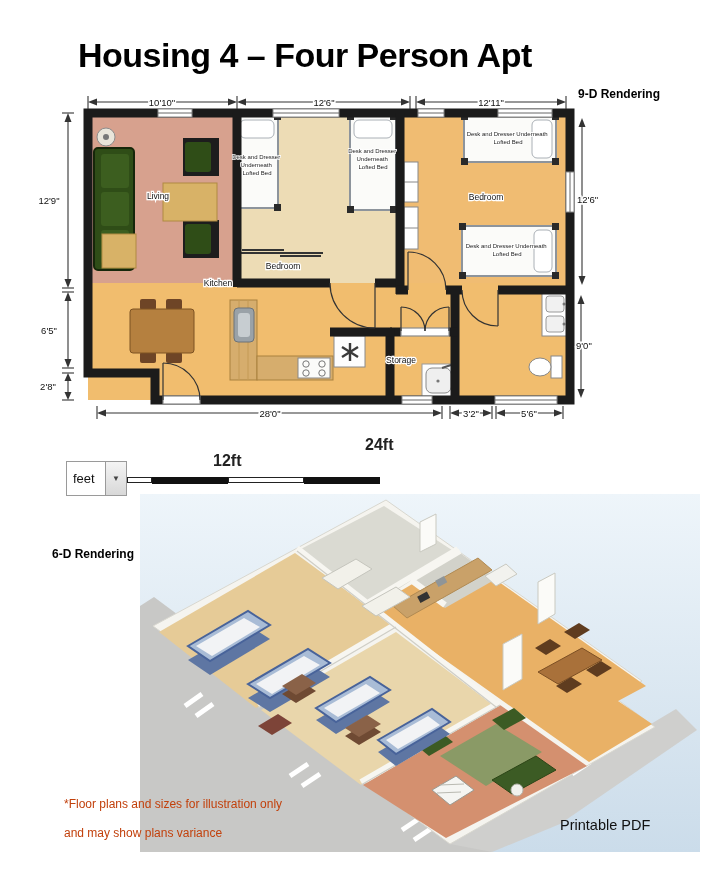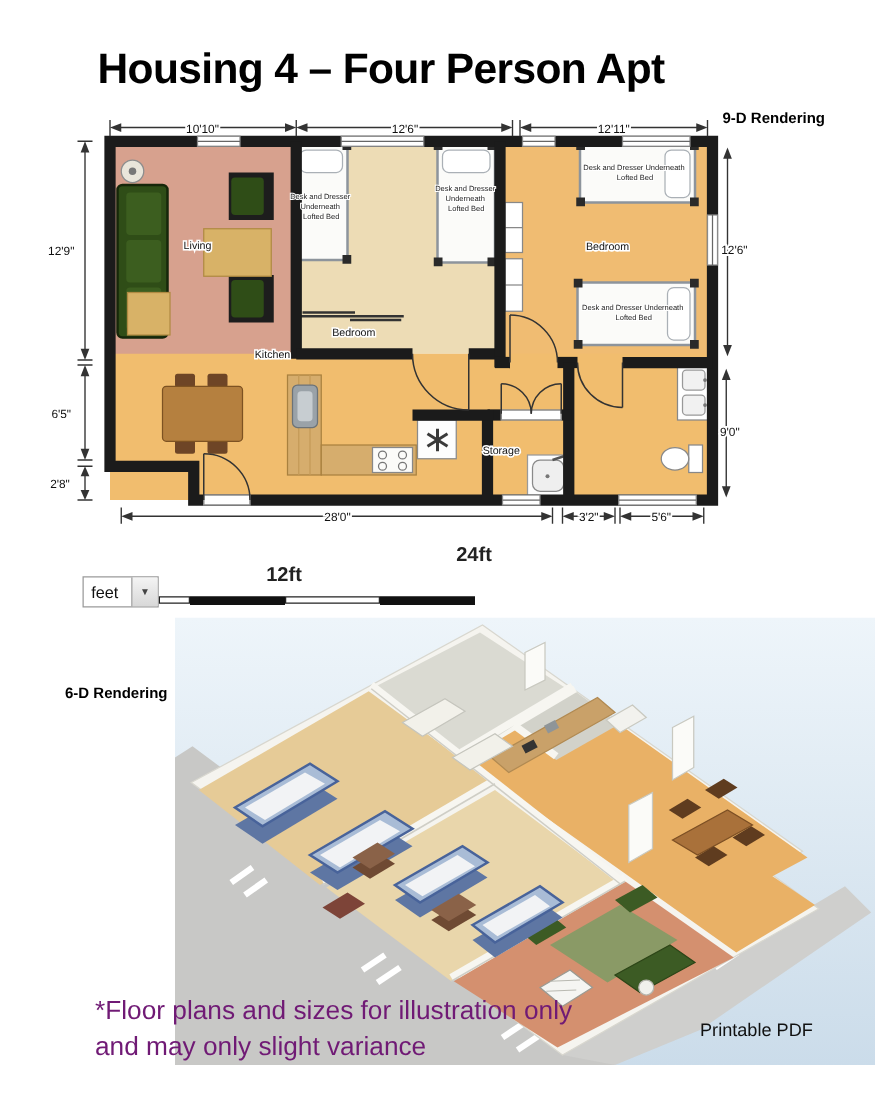--- a/index.html
+++ b/index.html
@@ -4,33 +4,33 @@
 <style>
   html,body{margin:0;padding:0;background:#fff;}
   body{width:701px;height:883px;position:relative;overflow:hidden;
        font-family:"Liberation Sans",sans-serif;color:#111;}
   .abs{position:absolute;}
   #title{left:66px;top:36px;font-size:34px;font-weight:bold;letter-spacing:-0.5px;color:#000;margin-left:12px;}
   .side-label{font-size:12px;font-weight:bold;color:#000;}
   #label2d{left:578px;top:87px;}
   #label3d{left:52px;top:547px;}
   #plan{left:30px;top:80px;}
-  #units-dd{left:66px;top:461px;width:61px;height:25px;border:1px solid #9a9a9a;
+  #units-dd{left:66px;top:461px;width:61px;height:35px;border:1px solid #9a9a9a;
             background:#fff;display:flex;align-items:center;box-sizing:border-box;}
   #units-dd .txt{flex:1;padding-left:6px;font-size:13px;color:#111;}
   #units-dd .btn{width:20px;height:100%;border-left:1px solid #9a9a9a;
                  background:linear-gradient(#f4f4f4,#d8d8d8);display:flex;
                  align-items:center;justify-content:center;font-size:8px;color:#444;}
   #scalebar{left:127px;top:476px;display:flex;align-items:center;height:8px;}
   .segw{height:4px;border:1px solid #222;background:#fff;}
   .segb{height:7px;background:#111;}
   .scale-lab{font-size:16px;font-weight:bold;color:#222;}
   #lab12{left:213px;top:452px;} #lab24{left:365px;top:436px;}
   #r3d{left:140px;top:494px;}
-  .footnote{left:76px;font-size:21px;color:#701a75;}
+  .footnote{left:64px;font-size:12px;color:#c2410c;}
   #fn1{top:797px;} #fn2{top:826px;}
   #pdf{left:560px;top:817px;font-size:14.5px;color:#111;cursor:pointer;}
   
   .room-l{font:8.5px "Liberation Sans",sans-serif;paint-order:stroke;stroke:#fff;stroke-width:2.5px;fill:#111;}
   .bed-l{font:6px "Liberation Sans",sans-serif;paint-order:stroke;stroke:#fff;stroke-width:1.6px;fill:#222;}
   .dim-t{font:9.5px "Liberation Sans",sans-serif;paint-order:stroke;stroke:#fff;stroke-width:3px;fill:#111;}
 </style>
 </head>
 <body>
 
@@ -452,14 +452,14 @@
       <polygon points="142,200 162,188 176,197 156,209" fill="#6f4a33"></polygon>
       <polygon points="142,192 162,180 176,189 156,201" fill="#8a6248"></polygon>
       <polygon points="205,242 227,229 241,238 219,251" fill="#6f4a33"></polygon>
       <polygon points="205,234 227,221 241,230 219,243" fill="#8a6248"></polygon>
       <polygon points="118,232 138,220 152,229 132,241" fill="#7d4438"></polygon>
     </g>
   </g>
 </svg>
 
 <div class="abs footnote" id="fn1">*Floor plans and sizes for illustration only</div>
-<div class="abs footnote" id="fn2">and may only slight variance</div>
+<div class="abs footnote" id="fn2">and may show plans variance</div>
 <div class="abs" id="pdf">Printable PDF</div>
 
 </body></html>

